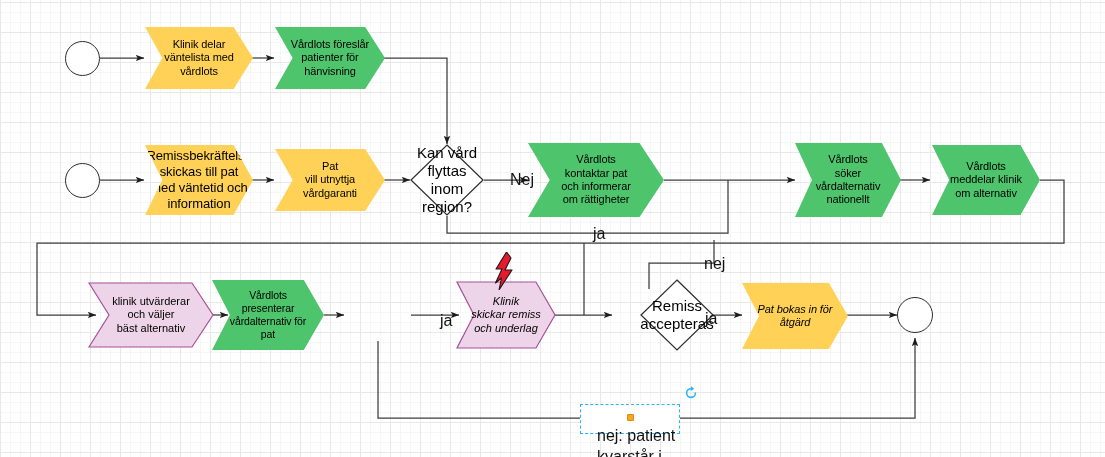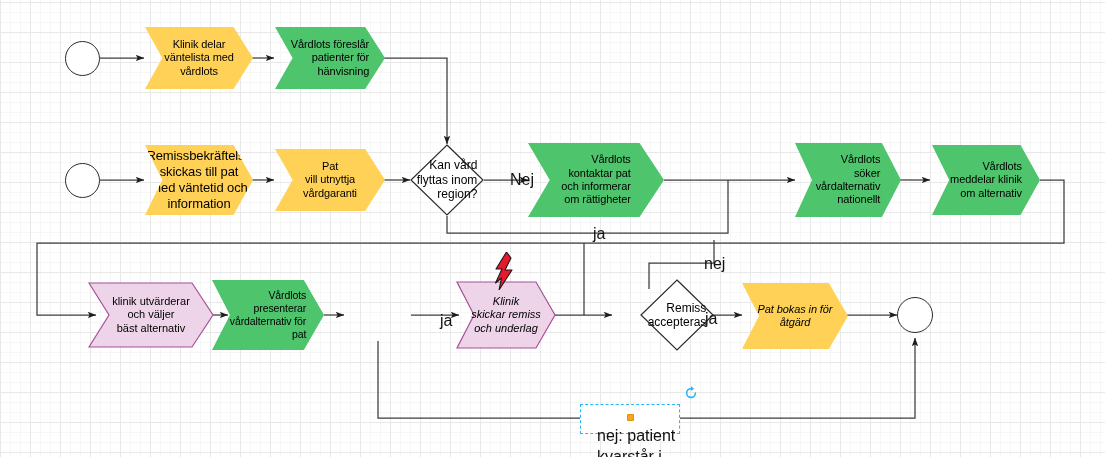--- a/index.html
+++ b/index.html
@@ -56,21 +56,21 @@
     display: block;
     white-space: pre-line;
     padding: 0 2px;
   }
 
   
   .chev {
     clip-path: polygon(0% 0%, 82% 0%, 100% 50%, 82% 100%, 0% 100%, 16% 50%);
   }
   .chev.yellow { background: #ffd257; }
-  .chev.green  { background: #4ec46c; text-align: right; }
+  .chev.green  { background: #4ec46c; }
 
   
   .pinkwrap { position: absolute; }
   .pinkwrap svg { position: absolute; left: 0; top: 0; }
   .pinkwrap .lbl {
     position: absolute;
     left: 0; top: 0;
     width: 100%;
     height: 100%;
     display: flex;
@@ -87,22 +87,22 @@
   .diamondwrap { position: absolute; }
   .diamondwrap svg { position: absolute; left: 0; top: 0; }
   .diamondwrap .lbl {
     position: absolute;
     left: 0; top: 0;
     width: 100%;
     height: 100%;
     display: flex;
     align-items: center;
     justify-content: center;
-    text-align: right;
-    font-size: 12px;
+    text-align: center;
+    font-size: 15px;
     line-height: 1.2;
     white-space: pre-line;
     color: #000;
   }
 
   
   .circ {
     position: absolute;
     border: 1.4px solid #2b2b2b;
     border-radius: 50%;

